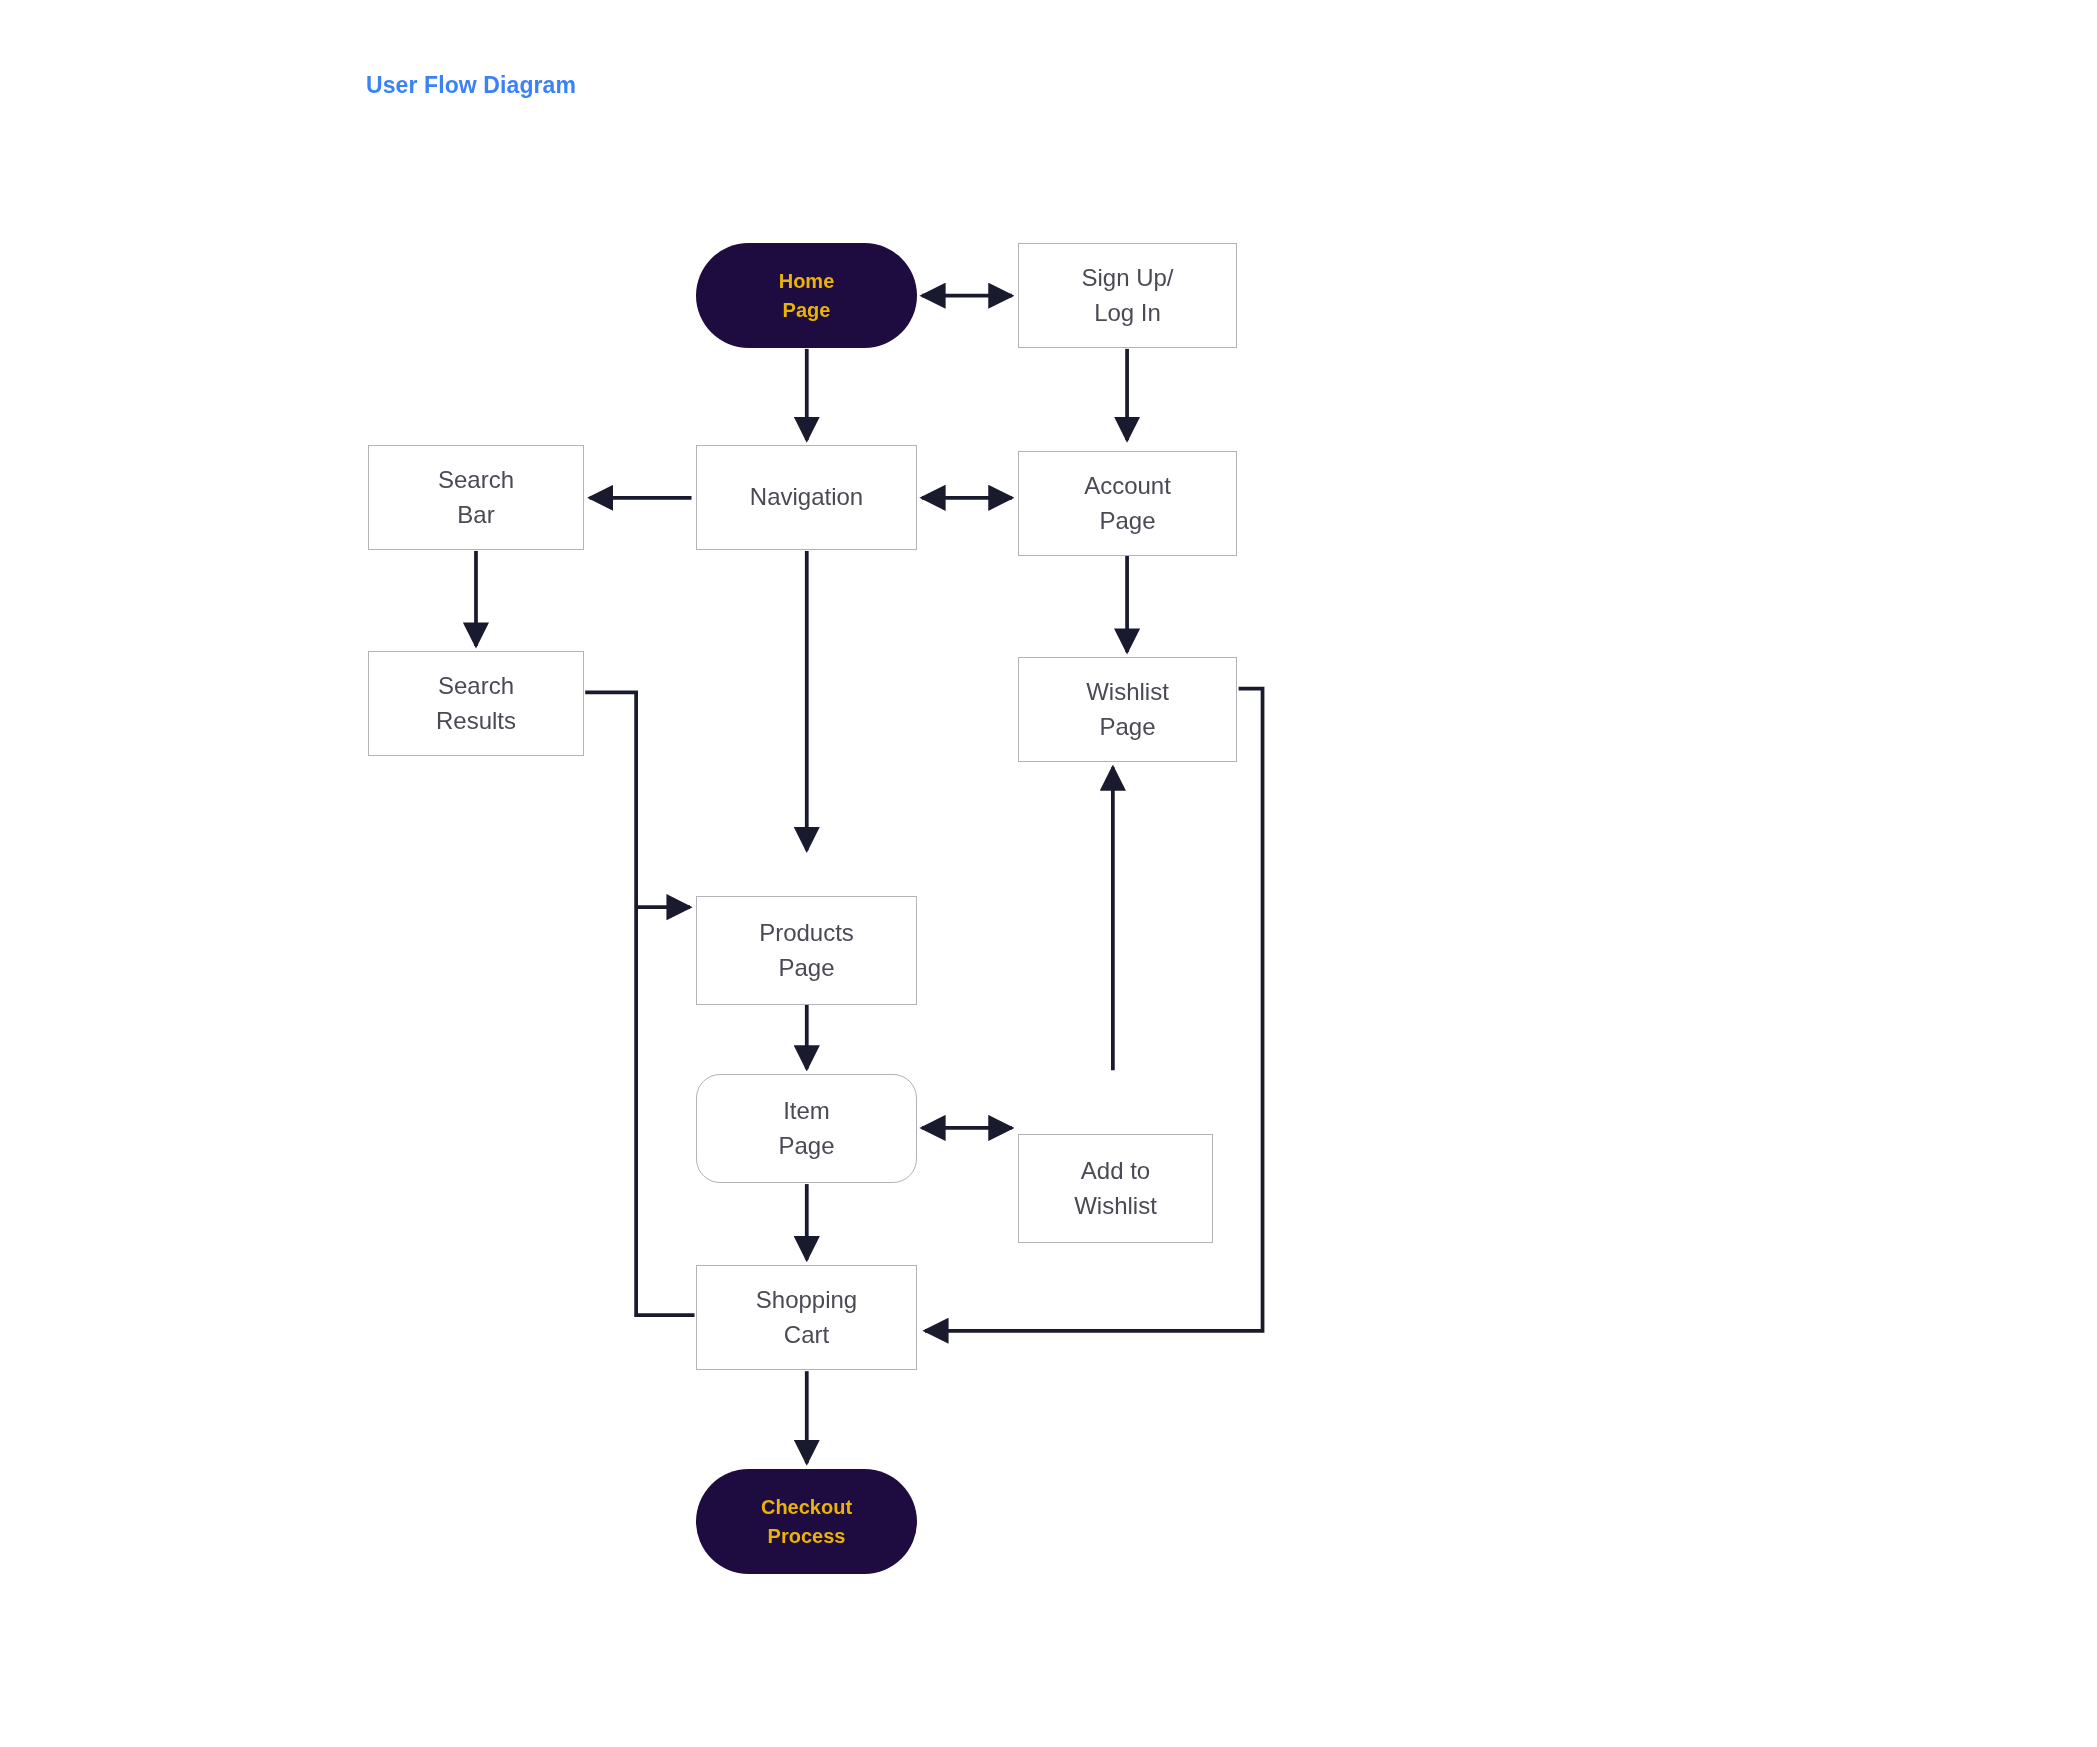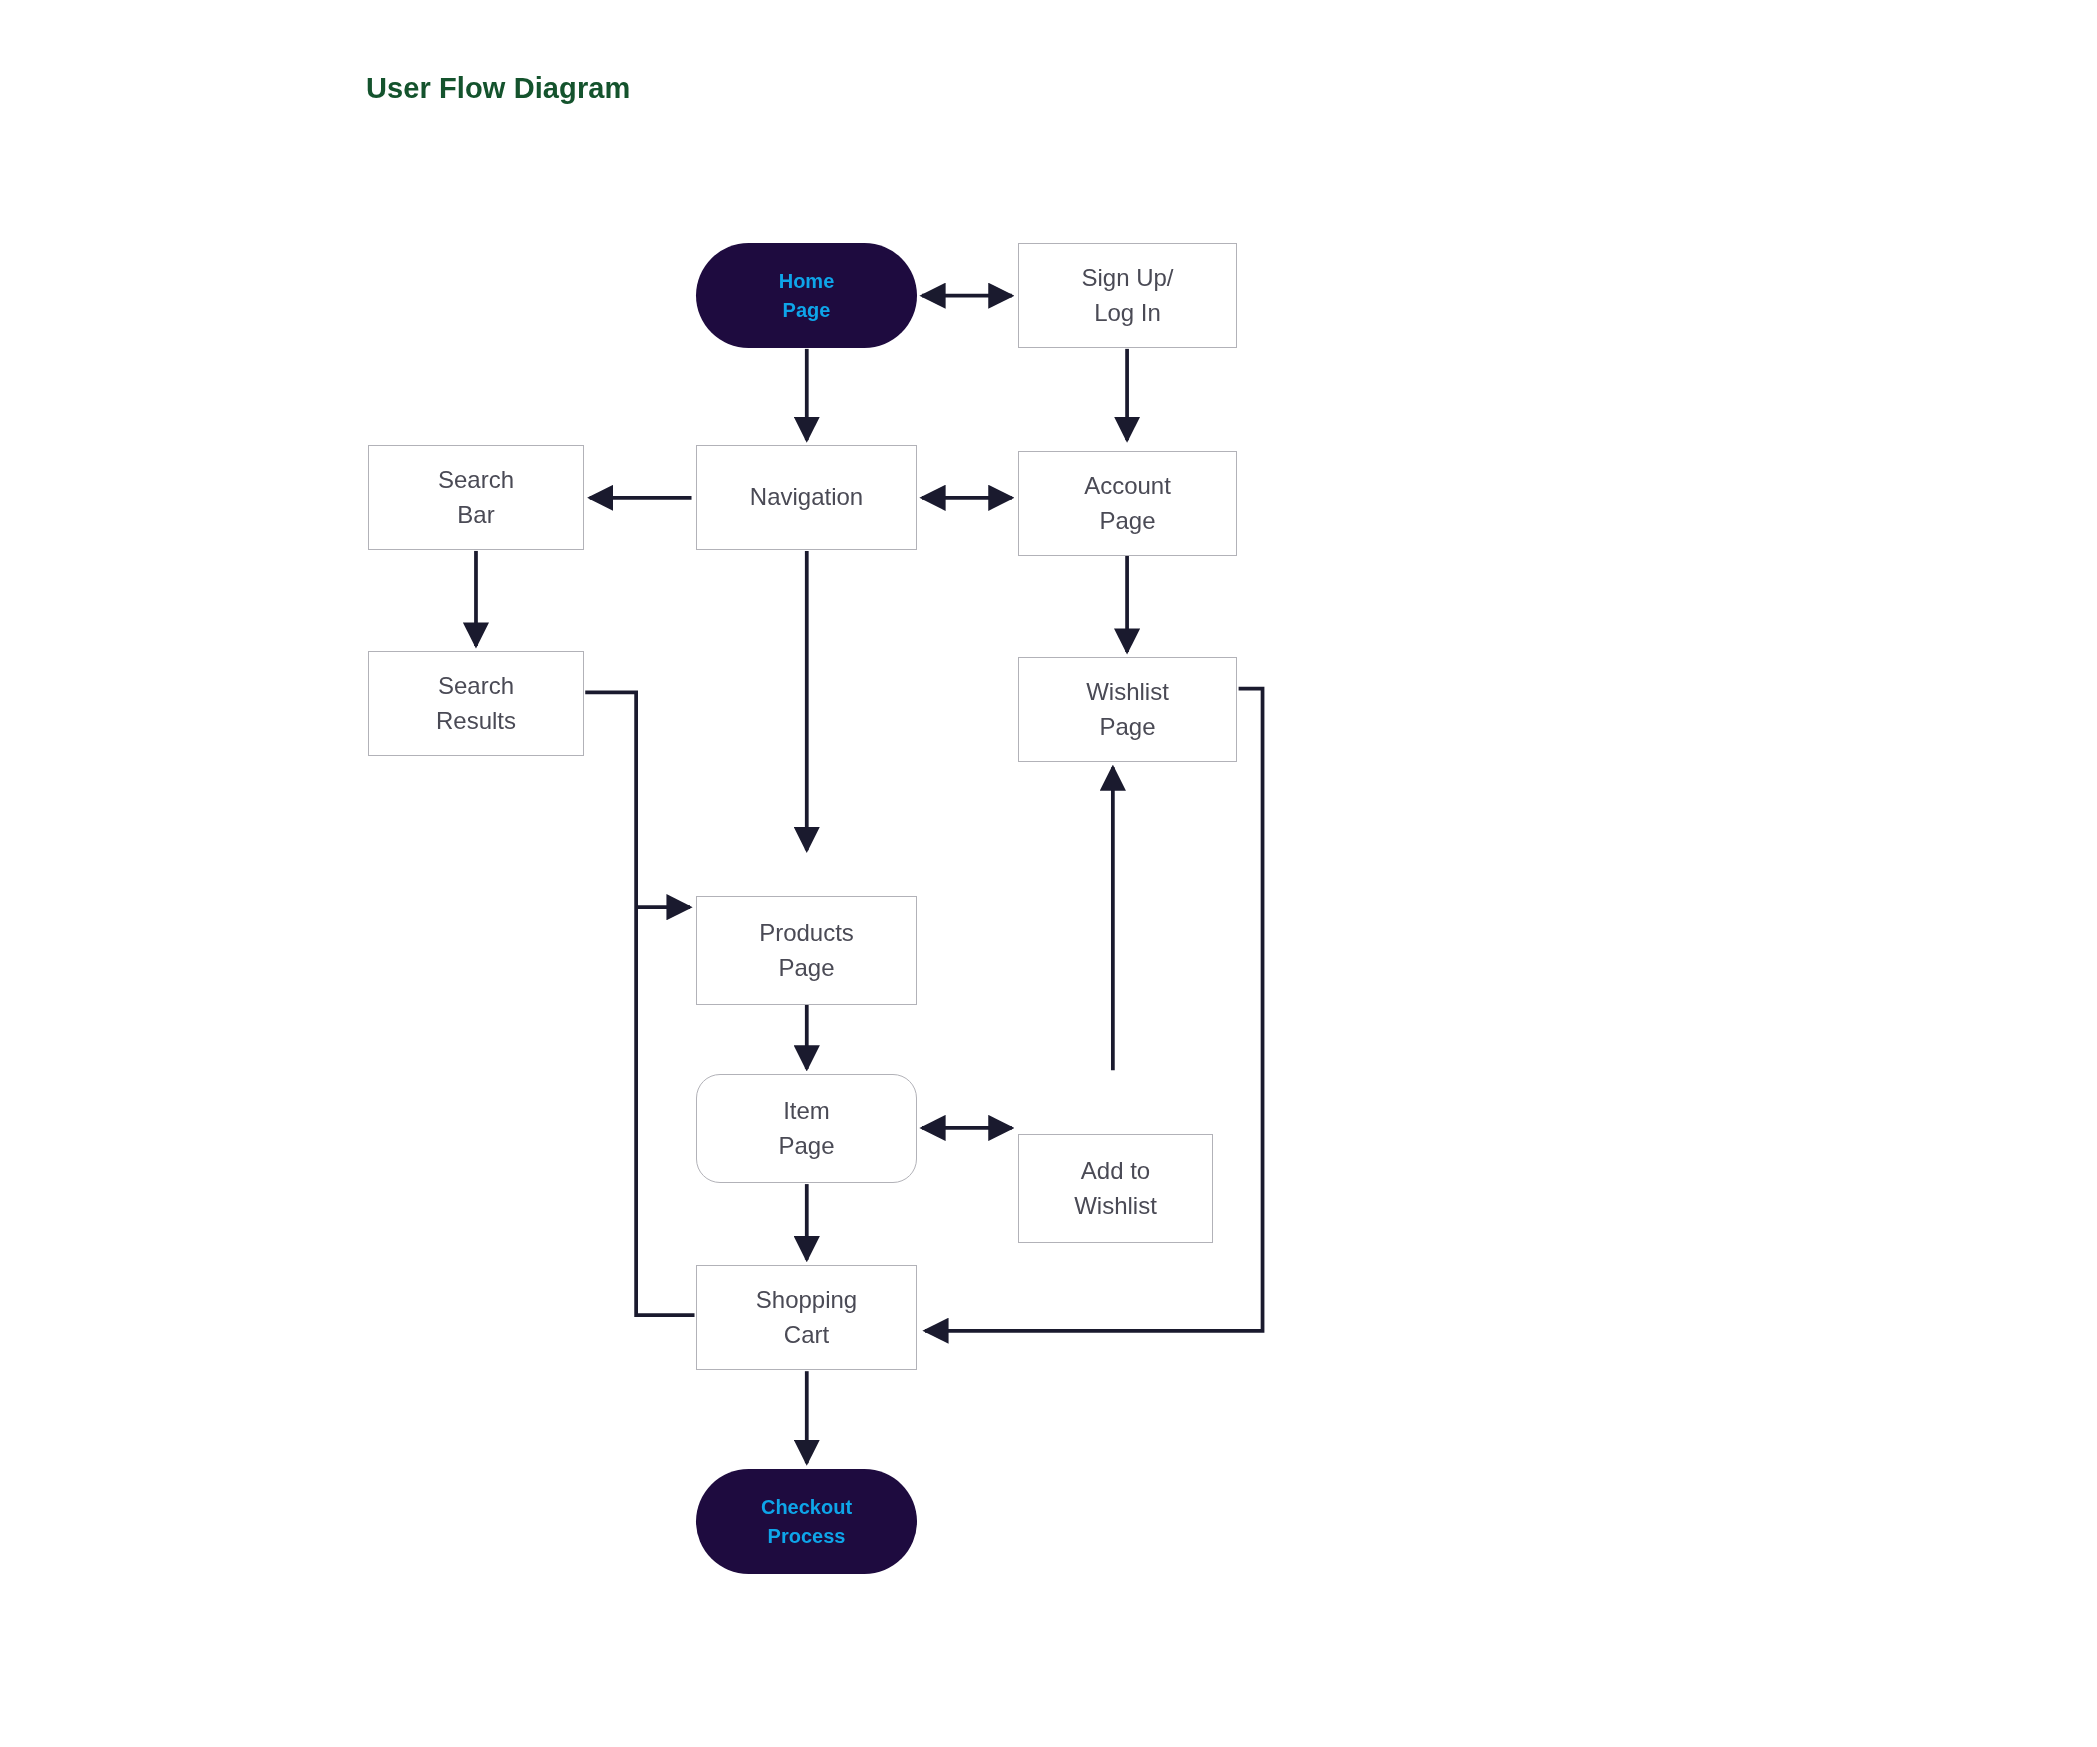--- a/index.html
+++ b/index.html
@@ -11,23 +11,23 @@
     width: 2097px;
     height: 1747px;
     font-family: "Liberation Sans", sans-serif;
     position: relative;
     overflow: hidden;
   }
   #page-title {
     position: absolute;
     left: 366px;
     top: 72px;
-    font-size: 29px;
+    font-size: 23px;
     font-weight: bold;
-    color: #14532d;
+    color: #3b82f6;
     letter-spacing: 0.1px;
     white-space: nowrap;
   }
   #canvas {
     position: absolute;
     left: 0;
     top: 0;
     width: 2097px;
     height: 1747px;
   }
@@ -45,21 +45,21 @@
     border: 1.5px solid #b2b2b8;
     color: #4a4a55;
     font-size: 24px;
     line-height: 1.42;
     font-weight: 400;
   }
   .node-terminator {
     background: #1e0b3f;
     border: none;
     border-radius: 748px;
-    color: #0ea5e9;
+    color: #eab308;
     font-size: 20px;
     line-height: 1.42;
     font-weight: bold;
   }
   .node-label {
     white-space: pre-line;
     pointer-events: none;
   }
   svg#edges {
     position: absolute;

